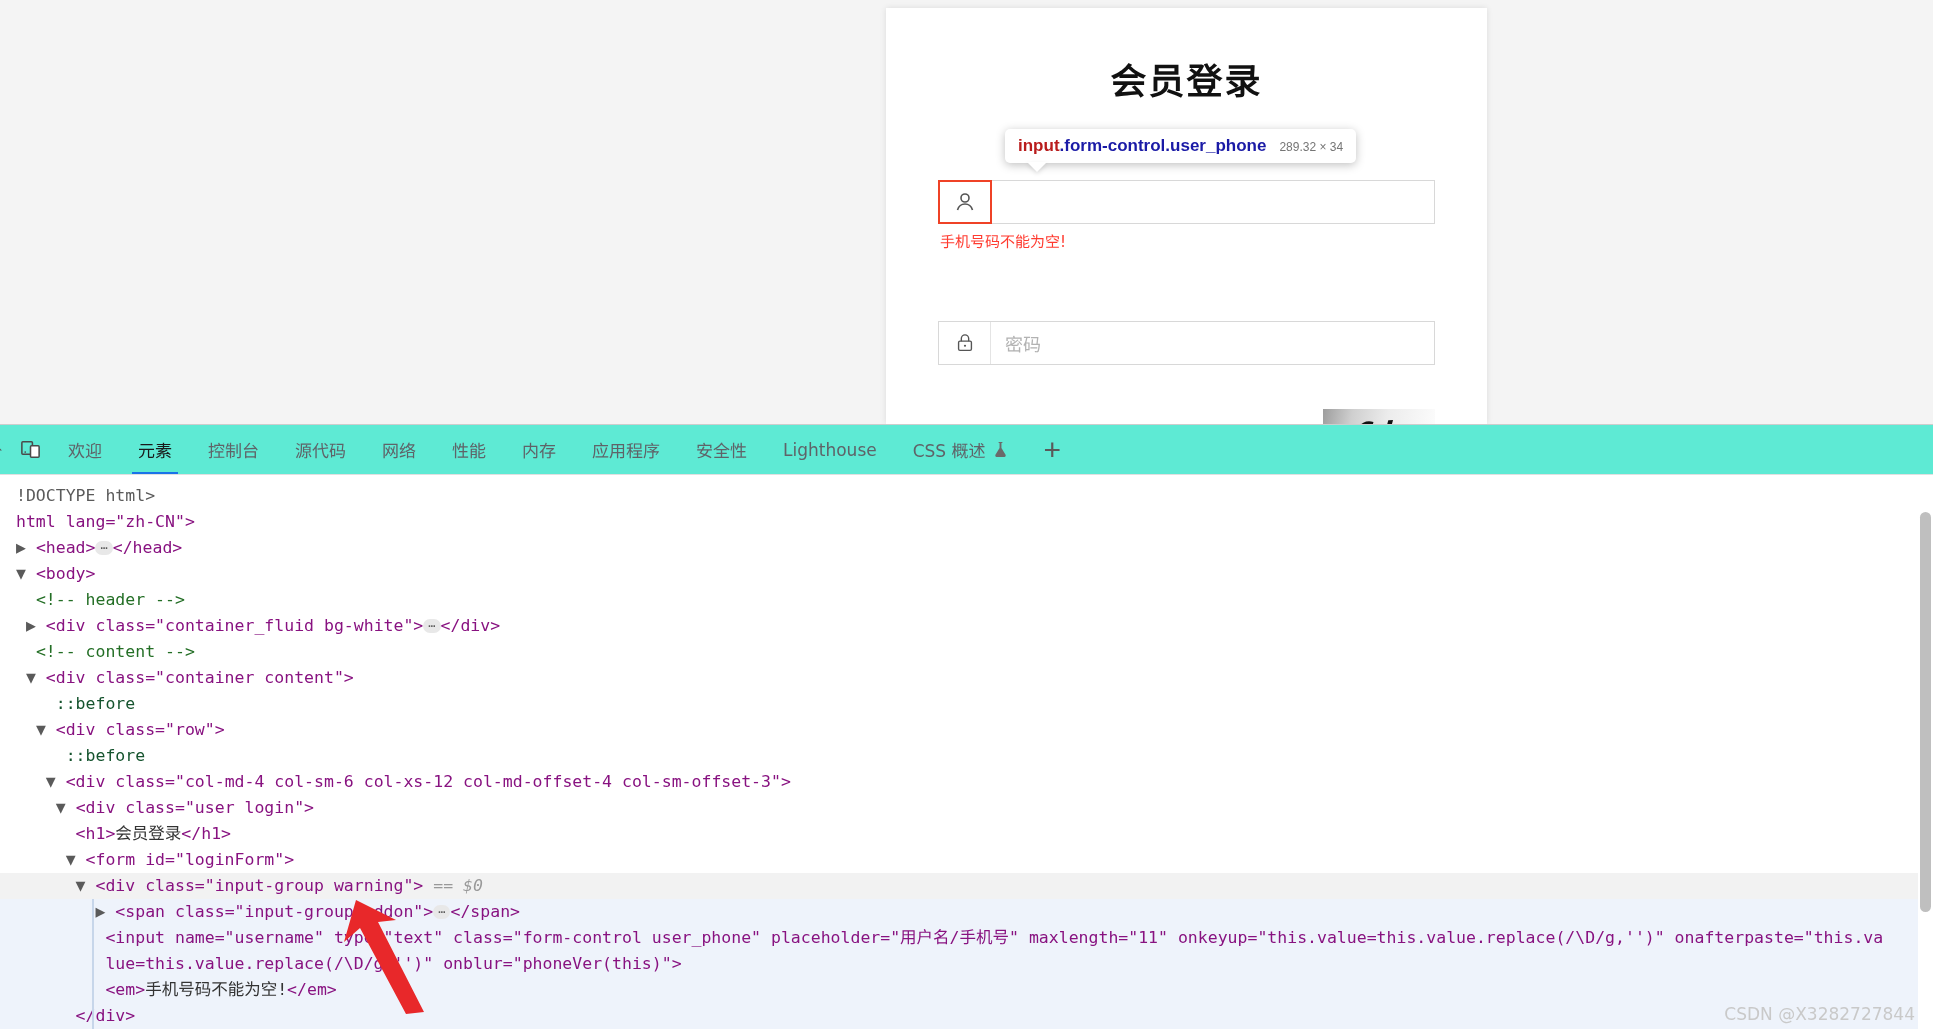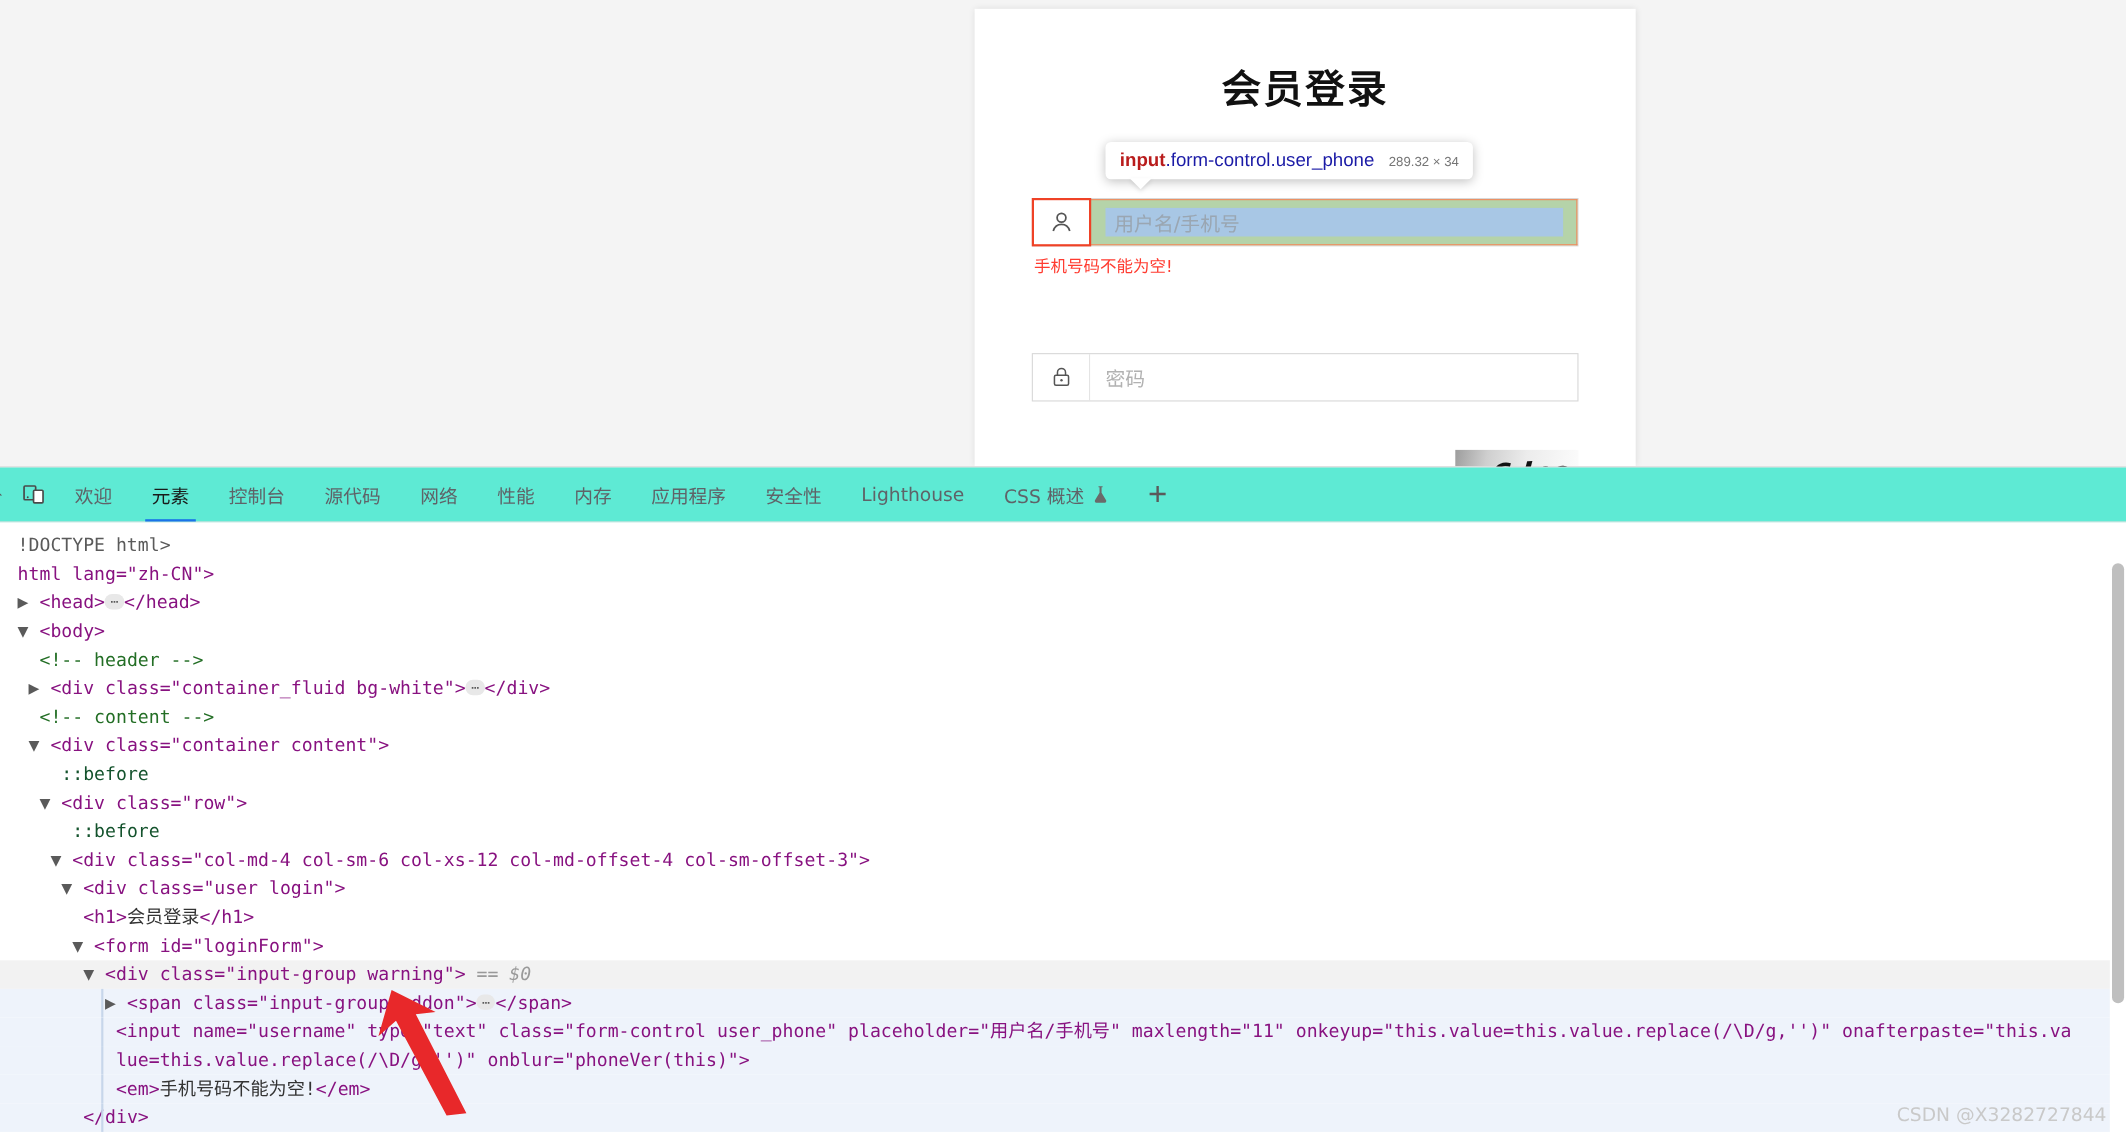--- a/index.html
+++ b/index.html
@@ -174,21 +174,21 @@
     border-radius: 5px;
     box-shadow: 0 2px 10px rgba(0,0,0,0.25);
     padding: 7px 13px;
     display: flex;
     align-items: baseline;
     gap: 13px;
     white-space: nowrap;
     z-index: 40;
   }
   .dt-tooltip .sel-tag { color: #b91c1c; font-weight: bold; font-size: 17px; }
-  .dt-tooltip .sel-cls { color: #1a1aa6; font-weight: normal; font-size: 17px; }
+  .dt-tooltip .sel-cls { color: #1a1aa6; font-weight: bold; font-size: 17px; }
   .dt-tooltip .dims { color: #757575; font-size: 12px; }
   .dt-tooltip:after {
     content: "";
     position: absolute;
     left: 22px; bottom: -9px;
     border-left: 10px solid transparent;
     border-right: 10px solid transparent;
     border-top: 10px solid #ffffff;
     filter: drop-shadow(0 2px 2px rgba(0,0,0,0.12));
   }
@@ -327,24 +327,20 @@
 
     <div class="form-wrap">
 
       <div class="input-group warning">
         <span class="addon">
           <svg width="24" height="24" viewBox="0 0 24 24" fill="none" stroke="#555" stroke-width="1.6">
             <circle cx="12" cy="8" r="4"></circle>
             <path d="M4.5 20c1.2-4 4.1-6 7.5-6s6.3 2 7.5 6"></path>
           </svg>
         </span>
-        <span class="hl-input">
-          <span class="hl-content"></span>
-          <span class="hl-placeholder">用户名/手机号</span>
-        </span>
       </div>
       <div class="error-msg">手机号码不能为空!</div>
 
       <div class="row-gap"></div>
 
       <div class="input-group plain">
         <span class="addon">
           <svg width="22" height="22" viewBox="0 0 24 24" fill="none" stroke="#555" stroke-width="1.5">
             <rect x="5" y="10" width="14" height="10" rx="1.5"></rect>
             <path d="M8 10V7.2a4 4 0 0 1 8 0V10"></path>

